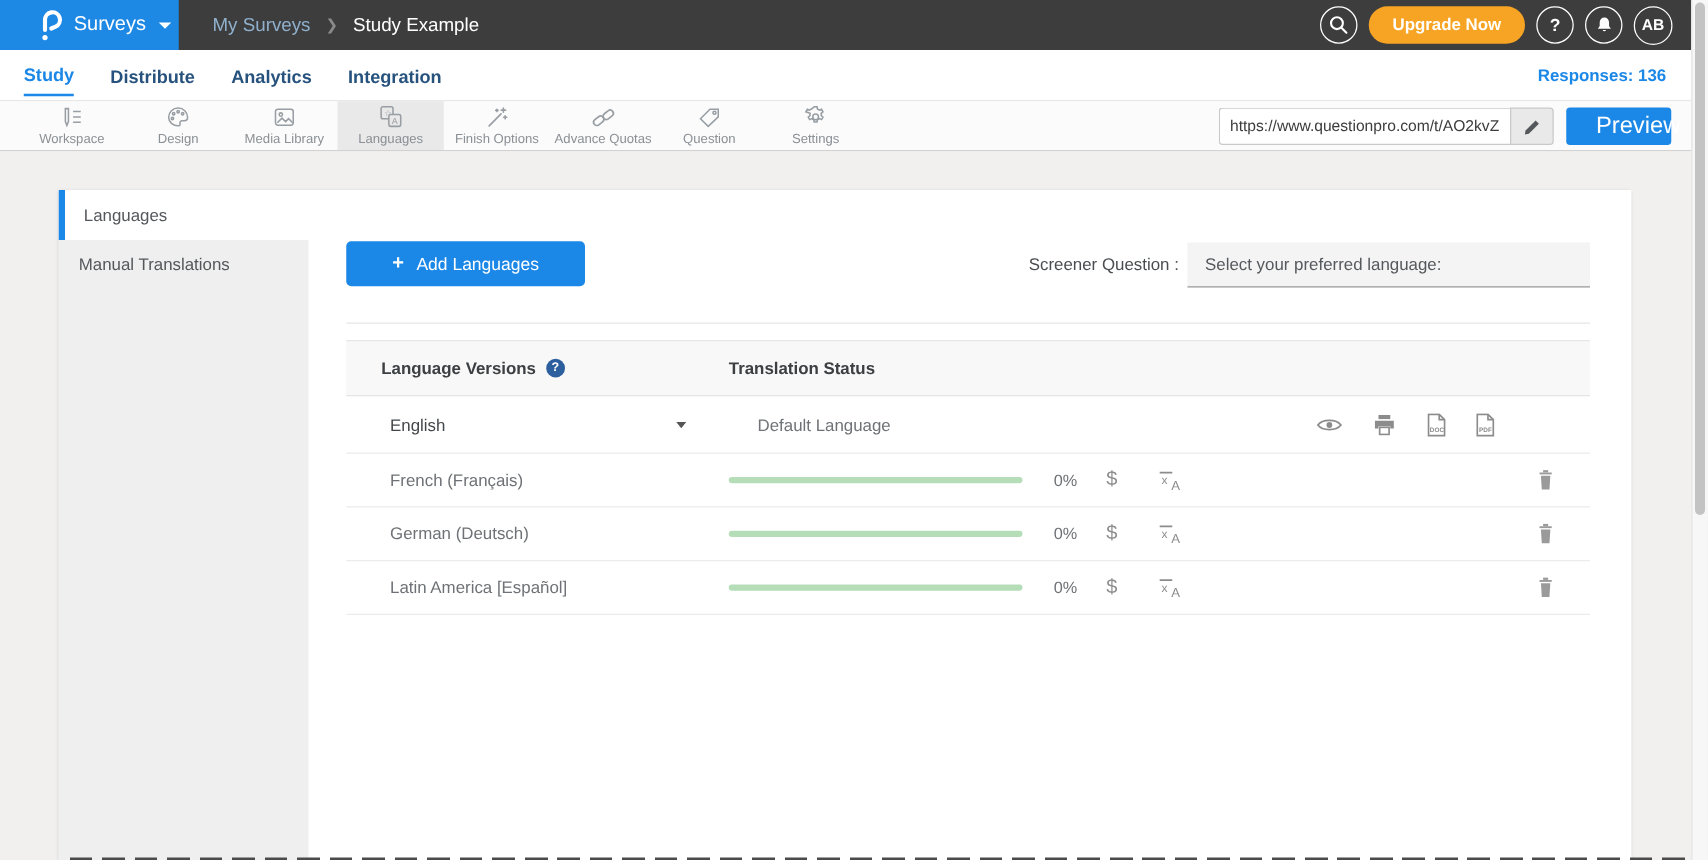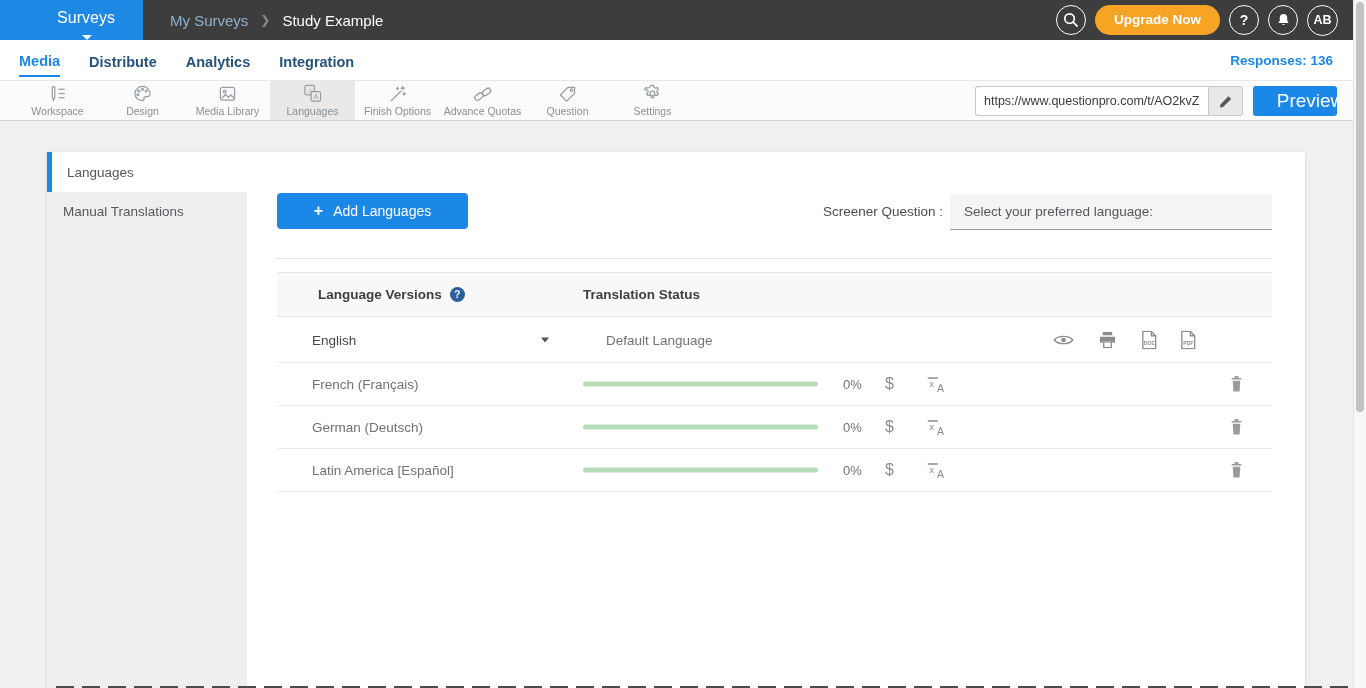--- a/index.html
+++ b/index.html
@@ -3,21 +3,21 @@
 <meta charset="utf-8">
 <style>
   * { margin:0; padding:0; box-sizing:border-box; }
   html,body { width:1366px; height:688px; overflow:hidden; background:#f1f0ee;
     font-family:"Liberation Sans","DejaVu Sans",sans-serif; }
 
   
   .topbar { position:absolute; top:0; left:0; width:1353px; height:40px; background:#3d3d3d;
     display:flex; align-items:center; }
   .logo-block { width:143px; height:40px; background:#1e88e5; display:flex; align-items:center;
-    padding-left:29px; gap:8px; cursor:pointer;flex-direction:column; }
+    padding-left:29px; gap:8px; cursor:pointer; }
   .logo-block .product { color:#fff; font-size:16px; }
   .caret-down { width:0; height:0; border-left:5px solid transparent; border-right:5px solid transparent;
     border-top:5px solid #fff; margin-left:2px; }
   .breadcrumb { display:flex; align-items:center; gap:12px; margin-left:27px; font-size:15px; }
   .bc-parent { color:#8fb0cd; cursor:pointer; }
   .bc-sep { color:#8a8a8a; font-size:12px; }
   .bc-current { color:#ffffff; }
   .header-actions { margin-left:auto; margin-right:15px; display:flex; align-items:flex-start; gap:9px; }
   .hbtn { width:30px; height:30px; border:1.6px solid #fff; border-radius:50%; display:flex;
     align-items:center; justify-content:center; color:#fff; font-weight:bold; font-size:14px; cursor:pointer;
@@ -70,21 +70,21 @@
   .add-plus { font-size:16px; font-weight:bold; }
   .screener-label { position:absolute; left:576px; top:52px; font-size:13.5px; color:#4a4d50; }
   .screener-select { position:absolute; left:703px; top:42px; width:322px; height:36px; background:#f4f4f4;
     border:none; border-bottom:1px solid #999; font-size:13.5px; color:#55585c; display:flex;
     align-items:center; padding-left:14px; cursor:pointer; }
   .divider { position:absolute; left:30px; top:106px; width:995px; height:1px; background:#e6e6e6; }
 
   .table { position:absolute; left:30px; top:120px; width:995px; }
   .t-head { height:45px; background:#f8f8f8; border-top:1px solid #e6e6e6; border-bottom:1px solid #e6e6e6;
     position:relative; }
-  .th-lang { position:absolute; left:41px; top:14px; font-weight:bold; font-size:13.5px; color:#3d4043;
+  .th-lang { position:absolute; left:28px; top:14px; font-weight:bold; font-size:13.5px; color:#3d4043;
     display:flex; gap:8px; align-items:center; }
   .help-badge { width:15px; height:15px; border-radius:50%; background:#2d5f9e; color:#fff; font-size:10px;
     font-weight:bold; display:flex; align-items:center; justify-content:center; cursor:pointer; }
   .th-status { position:absolute; left:306px; top:14px; font-weight:bold; font-size:13.5px; color:#3d4043; }
   .t-row { position:relative; border-bottom:1px solid #ececec; }
   .t-row.default { height:46px; }
   .t-row.lang { height:43px; }
   .cell { position:absolute; top:50%; transform:translateY(-50%); }
   .c-name-default { left:35px; font-size:13.5px; color:#44474a; }
   .c-caret { left:264px; width:0; height:0; border-left:4.5px solid transparent;
@@ -140,21 +140,21 @@
       <svg width="15" height="16" viewBox="0 0 20 17">
         <path d="M10 .5 c-3 0-5 2.2-5 5.2 V9.5 l-1.9 3 h13.8 L15 9.5 V5.7 c0-3-2-5.2-5-5.2z" fill="#fff"></path>
         <path d="M8.2 13.8 a1.9 1.9 0 0 0 3.6 0z" fill="#fff"></path>
       </svg>
     </div>
     <div class="hbtn" style="width:31px;height:31px;font-size:12.5px;">AB</div>
   </div>
 </div>
 
 <div class="tabbar">
-  <span class="tab active">Media</span>
+  <span class="tab active">Study</span>
   <span class="tab">Distribute</span>
   <span class="tab">Analytics</span>
   <span class="tab">Integration</span>
   <span class="responses">Responses: 136</span>
 </div>
 
 <div class="toolbar">
   <div class="tool">
     <svg width="19" height="18" viewBox="0 0 20 19" stroke="#989ea3" stroke-width="1.3" fill="none">
       <path d="M4.5 2 h2.6 v11 l-1.3 3.2 -1.3 -3.2 z"></path>

